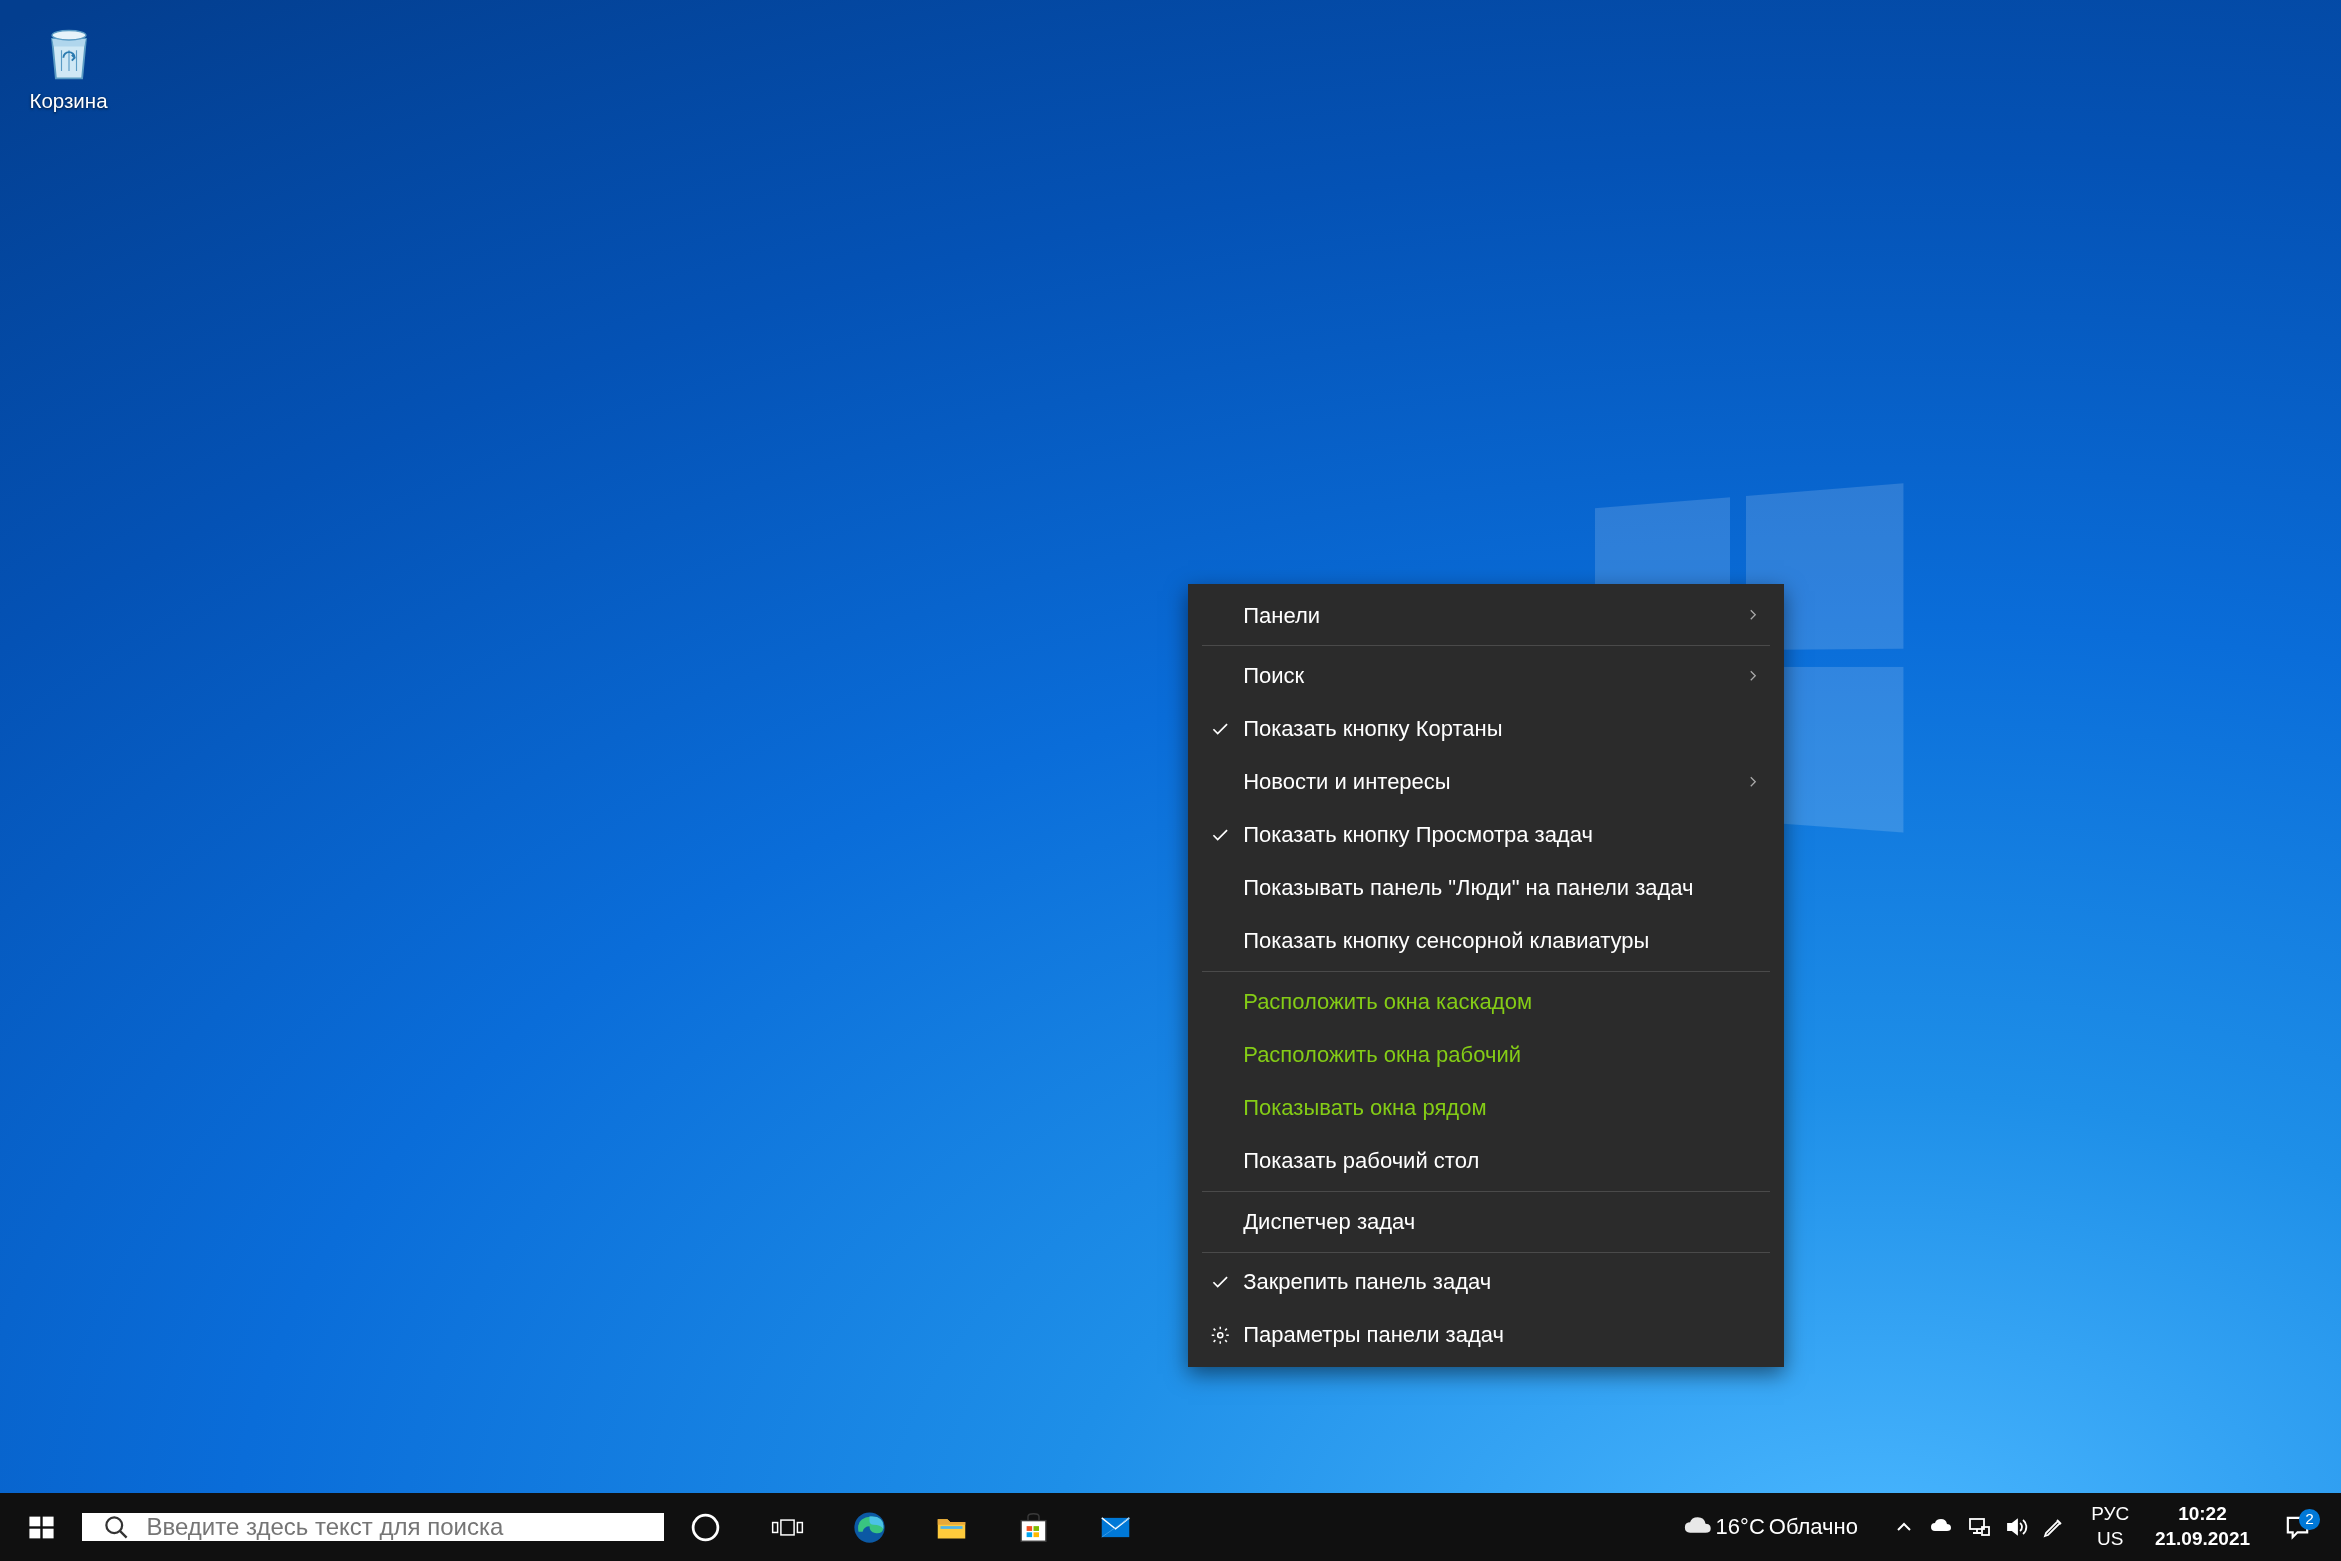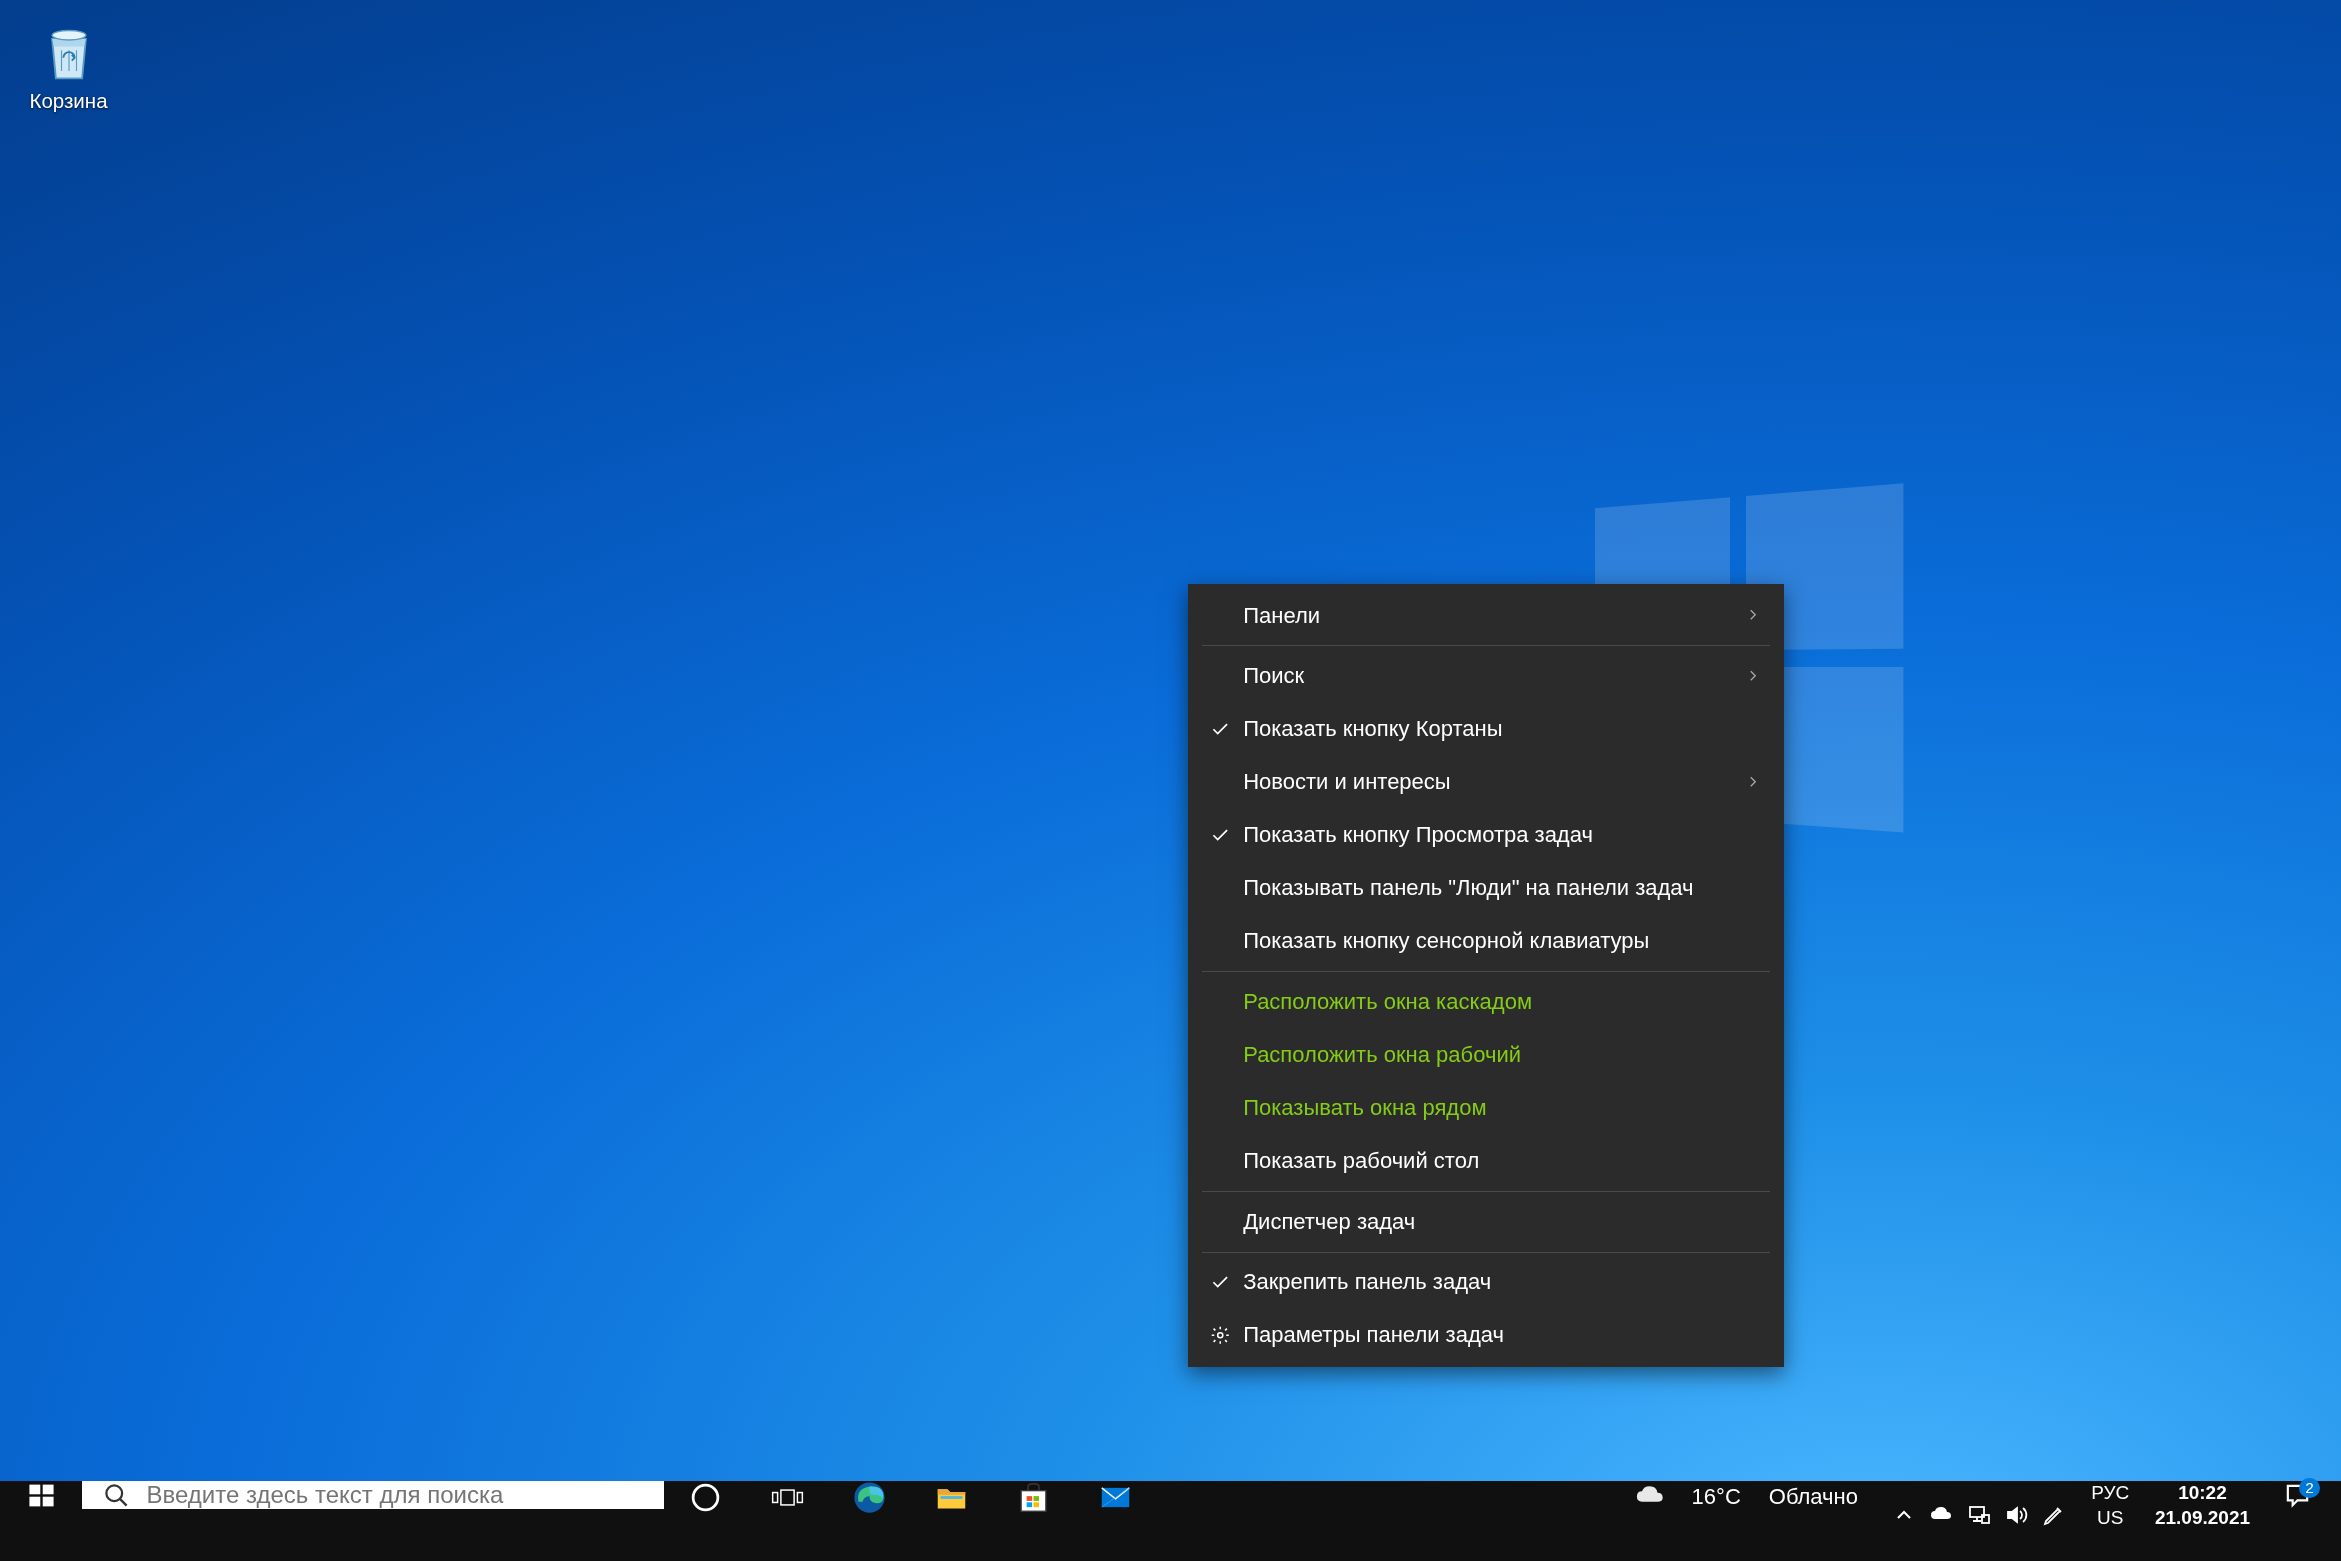--- a/index.html
+++ b/index.html
@@ -35,22 +35,22 @@
   padding: 0 24px 0 15.4px; cursor: pointer; position: relative;
 }
 .menu-item.disabled { color: #84cc16; cursor: default; }
 .menu-icon-slot { width: 33px; display: flex; justify-content: center; color: #fff; }
 .menu-label { flex: 1; padding-left: 6.8px; }
 .menu-chevron { color: #aaa; }
 .menu-chevron svg { width: 15.4px; height: 15.4px; }
 .menu-icon-slot svg { width: 20.5px; height: 20.5px; }
 .menu-sep { height: 0.9px; background: #4a4a4a; margin: 3.4px 13.7px; }
 .taskbar {
-  position: absolute; left: 0; bottom: 0; width: 100%; height: 80px;
-  background: #101010; display: flex; align-items: flex-start; color: #fff;
+  position: absolute; left: 0; bottom: 0; width: 100%; height: 68px;
+  background: #101010; display: flex; align-items: center; color: #fff;
 }
 .tb-start {
   width: 82px; display: flex; align-items: center; justify-content: center; cursor: pointer;
 }
 .tb-start svg { width: 29px; height: 29px; }
 .tb-search {
   width: 582px; background: #fff; display: flex; align-items: center;
   padding: 0 20.5px; gap: 17px;
 }
 .tb-search svg { width: 27px; height: 27px; stroke: #333; }
@@ -59,21 +59,21 @@
   background: transparent;
 }
 .tb-btn {
   width: 82px; display: flex; align-items: center; justify-content: center;
   cursor: pointer;
 }
 .tb-btn svg { width: 33px; height: 33px; }
 .tb-app-icon { width: 39px; height: 39px; }
 .tb-spacer { flex: 1; }
 .tb-weather {
-  display: flex; align-items: center; gap: 28px; padding: 0 20.5px;
+  display: flex; align-items: center; gap: 4px; padding: 0 20.5px;
   cursor: pointer; font-size: 22px;
 }
 .tb-weather-icon { width: 31px; height: 31px; }
 .tb-tray { display: flex; align-items: center; padding: 0 8.6px; gap: 3.4px; }
 .tb-tray-btn {
   width: 34px; height: 68px; display: flex; align-items: center;
   justify-content: center; cursor: pointer;
 }
 .tb-tray-btn svg { width: 24px; height: 24px; }
 .tb-lang {

